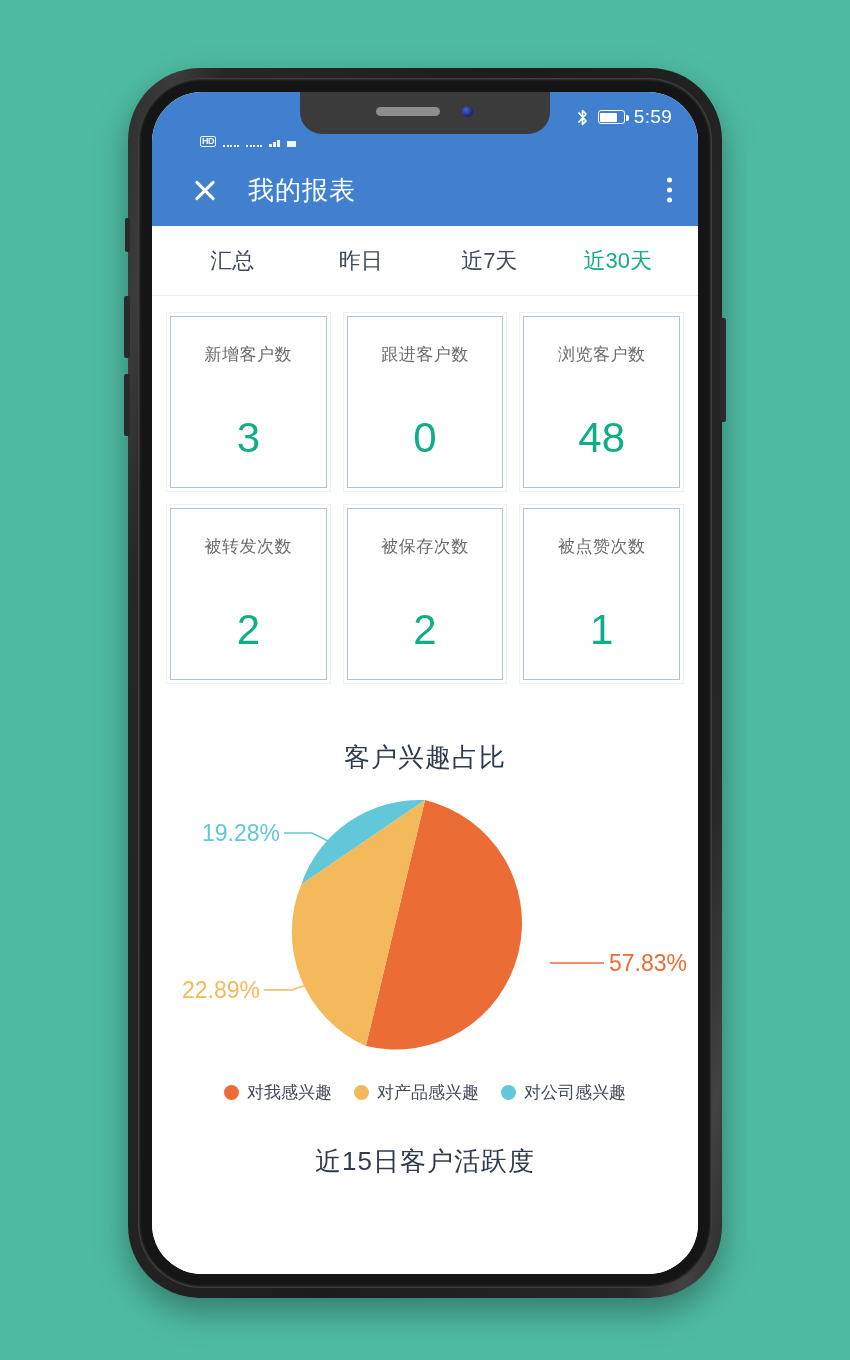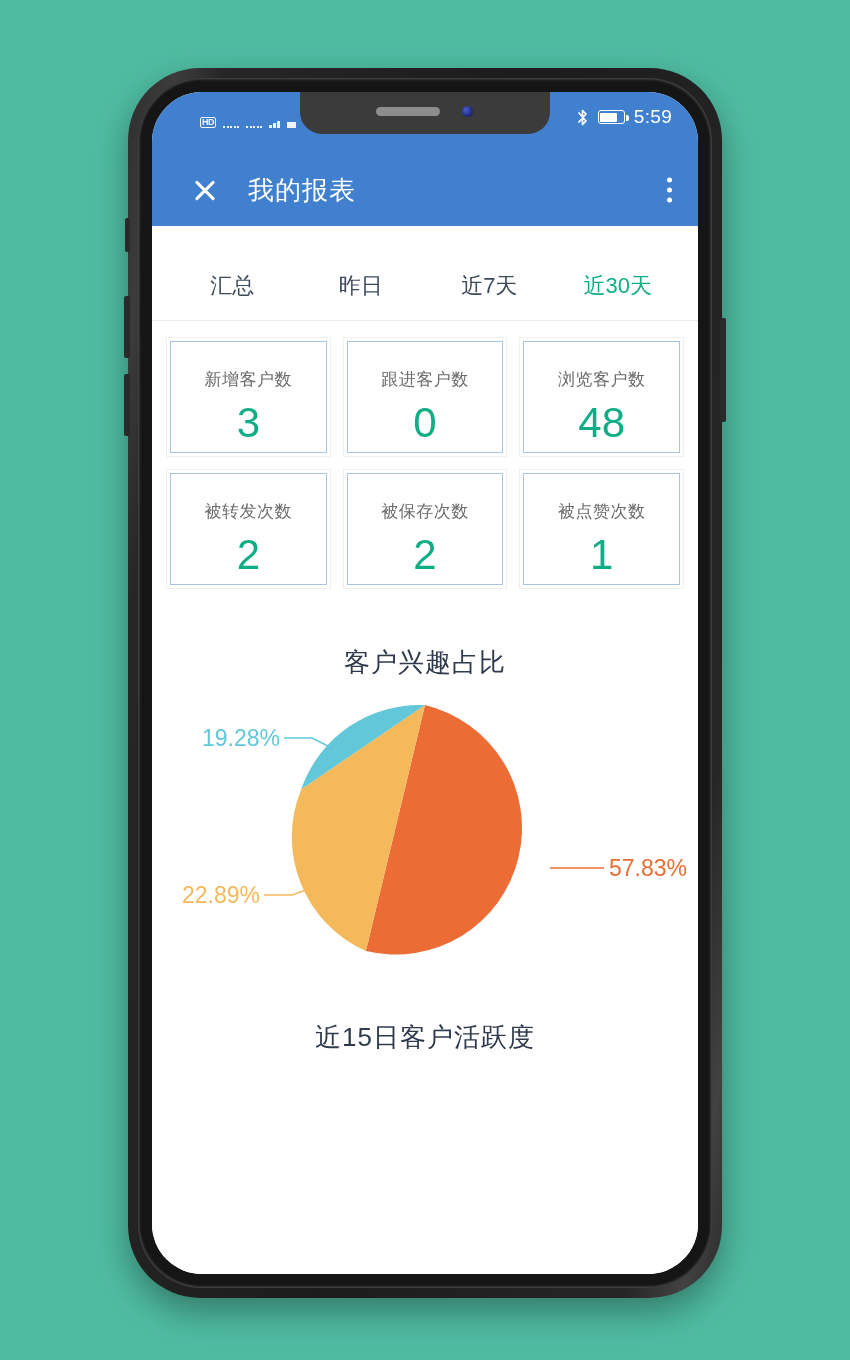--- a/index.html
+++ b/index.html
@@ -59,21 +59,21 @@
     position: absolute; left: 76px; top: 17px;
     width: 64px; height: 9px; border-radius: 5px;
     background: #8d8d8d;
   }
   #front-camera {
     position: absolute; left: 162px; top: 16px;
     width: 11px; height: 11px; border-radius: 50%;
     background: radial-gradient(circle at 35% 35%, #4a5fd0 0%, #1b2470 70%, #0d1140 100%);
   }
   #status-left {
-    position: absolute; left: 48px; top: 25px;
+    position: absolute; left: 48px; top: 44px;
     display: flex; align-items: flex-end; gap: 7px;
     color: #fff; opacity: .92;
   }
   .hd-badge {
     font-size: 9px; font-weight: bold; line-height: 9px;
     border: 1.2px solid #fff; border-radius: 2px; padding: 0 1px;
     letter-spacing: -.5px;
   }
   .sig-dots { display:flex; align-items:flex-end; gap:1.5px; height:7px; }
   .sig-dots i { display:block; width:2px; height:2px; background:#fff; }
@@ -123,43 +123,43 @@
   #overflow-icon i { display:block; width:5px; height:5px; border-radius:50%; background:#fff; }
 
   
   #content { height: 1048px; background:#fff; overflow:hidden; }
 
   
   #tab-bar {
     display:flex; height: 70px; align-items:center;
     border-bottom: 1px solid #ececec;
     padding: 0 16px;
-    margin-top: 25px;
   }
   .tab {
     flex:1; text-align:center; font-size: 22px; color:#3d4a5c; cursor:pointer;
   }
   .tab.active { color:#0fae86; }
 
   
   #cards-section { padding: 10px 8px 12px 8px; }
   .card-row { display:flex; }
   .card-wrap {
     flex:1; padding: 6px;
   }
   .card {
     border: 1px solid #f0f0f0;
     padding: 3px;
     background:#fff;
   }
   .card-inner {
     border: 1.5px solid #a9c4e2;
-    height: 112px;
+    height: 172px;
     display:flex; flex-direction:column; align-items:center; justify-content:flex-start;
     padding-top: 26px;
+    gap: 40px;
   }
   .card-label { font-size: 17px; color:#6b6b6b; letter-spacing:.5px; }
   .card-value { font-size: 42px; color:#0fae86; margin-top: 8px; font-weight: 400; }
 
   
   #section-gap { height: 34px; background:#fff; }
 
   
   #pie-title, #line-title {
     text-align:center; font-size: 26px; color:#2f3b4c; letter-spacing:1px;
@@ -330,19 +330,33 @@
           <polyline points="398,188 425,188 452,188" stroke="#EC6C35" stroke-width="1.6" fill="none"></polyline>
           <polyline points="168,205 140,215 112,215" stroke="#F4B95A" stroke-width="1.6" fill="none"></polyline>
           <polyline points="188,72 160,58 132,58" stroke="#62C7D8" stroke-width="1.6" fill="none"></polyline>
 
           <text x="457" y="196" font-size="23" fill="#EC6C35" font-family="Liberation Sans, sans-serif">57.83%</text>
           <text x="108" y="223" font-size="23" fill="#F4B95A" text-anchor="end" font-family="Liberation Sans, sans-serif">22.89%</text>
           <text x="128" y="66" font-size="23" fill="#62C7D8" text-anchor="end" font-family="Liberation Sans, sans-serif">19.28%</text>
         </svg>
       </div>
 
+      <div id="pie-legend">
+        <span class="legend-item">
+          <i class="legend-dot" style="background:#EC6C35"></i>
+          <span class="legend-label">对我感兴趣</span>
+        </span>
+        <span class="legend-item">
+          <i class="legend-dot" style="background:#F4B95A"></i>
+          <span class="legend-label">对产品感兴趣</span>
+        </span>
+        <span class="legend-item">
+          <i class="legend-dot" style="background:#62C7D8"></i>
+          <span class="legend-label">对公司感兴趣</span>
+        </span>
+      </div>
 
       <div id="line-title">近15日客户活跃度</div>
 
 
     </div>
   </div>
 </div>
 
 </body></html>

